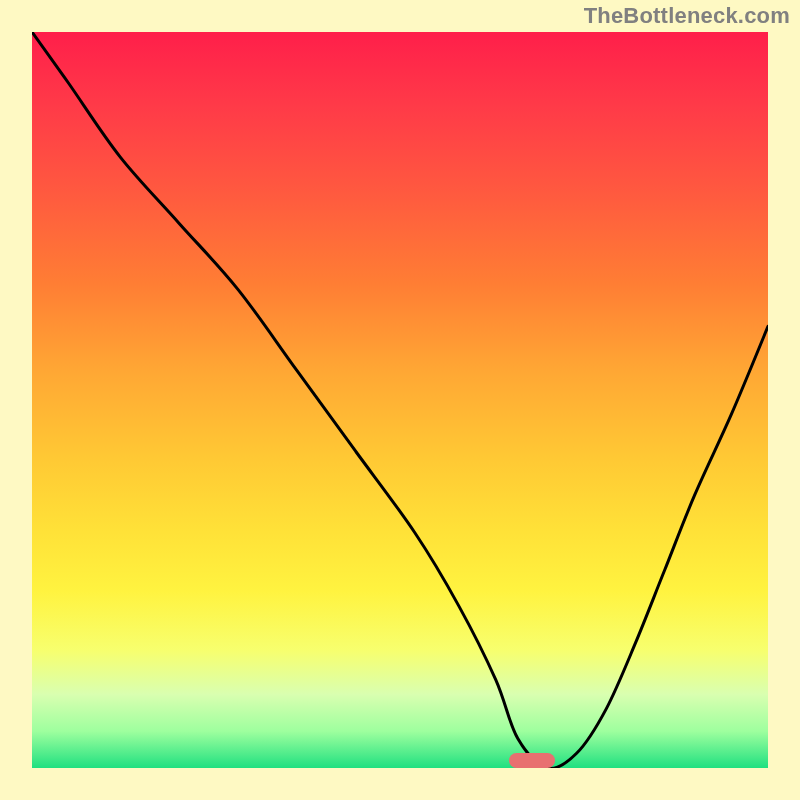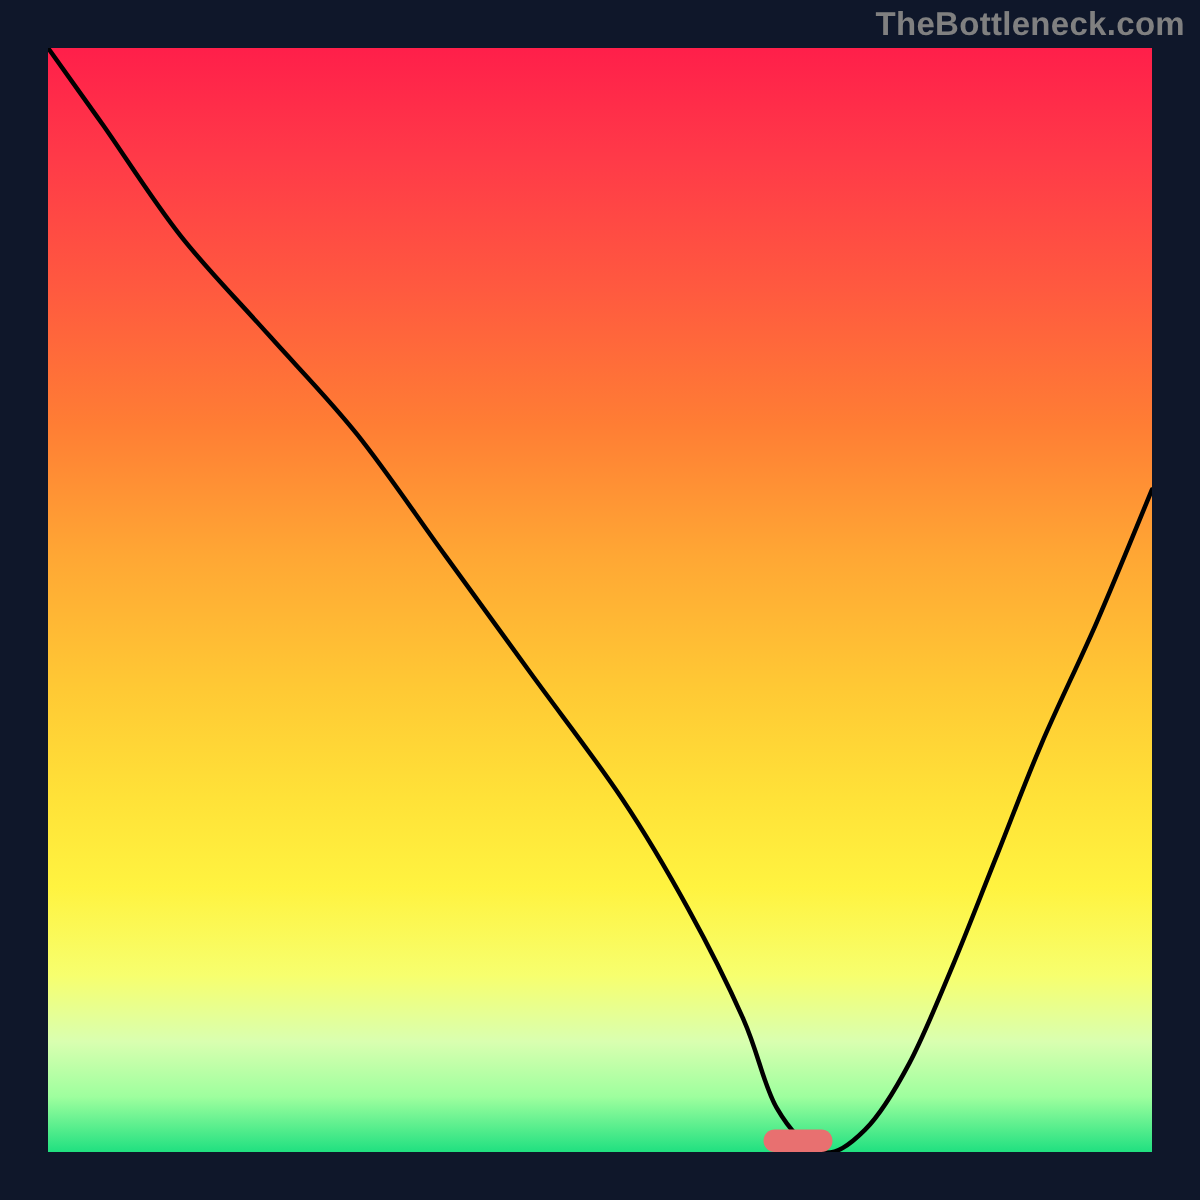--- a/index.html
+++ b/index.html
@@ -9,21 +9,21 @@
     height: 800px;
     background: #000;
     overflow: hidden;
   }
   .frame {
     position: absolute;
     left: 0;
     top: 0;
     width: 800px;
     height: 800px;
-    background: #0f172a;
+    background: #fef9c3;
   }
   .plot-area {
     position: absolute;
     left: 32px;
     top: 32px;
     width: 736px;
     height: 736px;
     background: linear-gradient(
       to bottom,
       #ff1f4a 0%,

